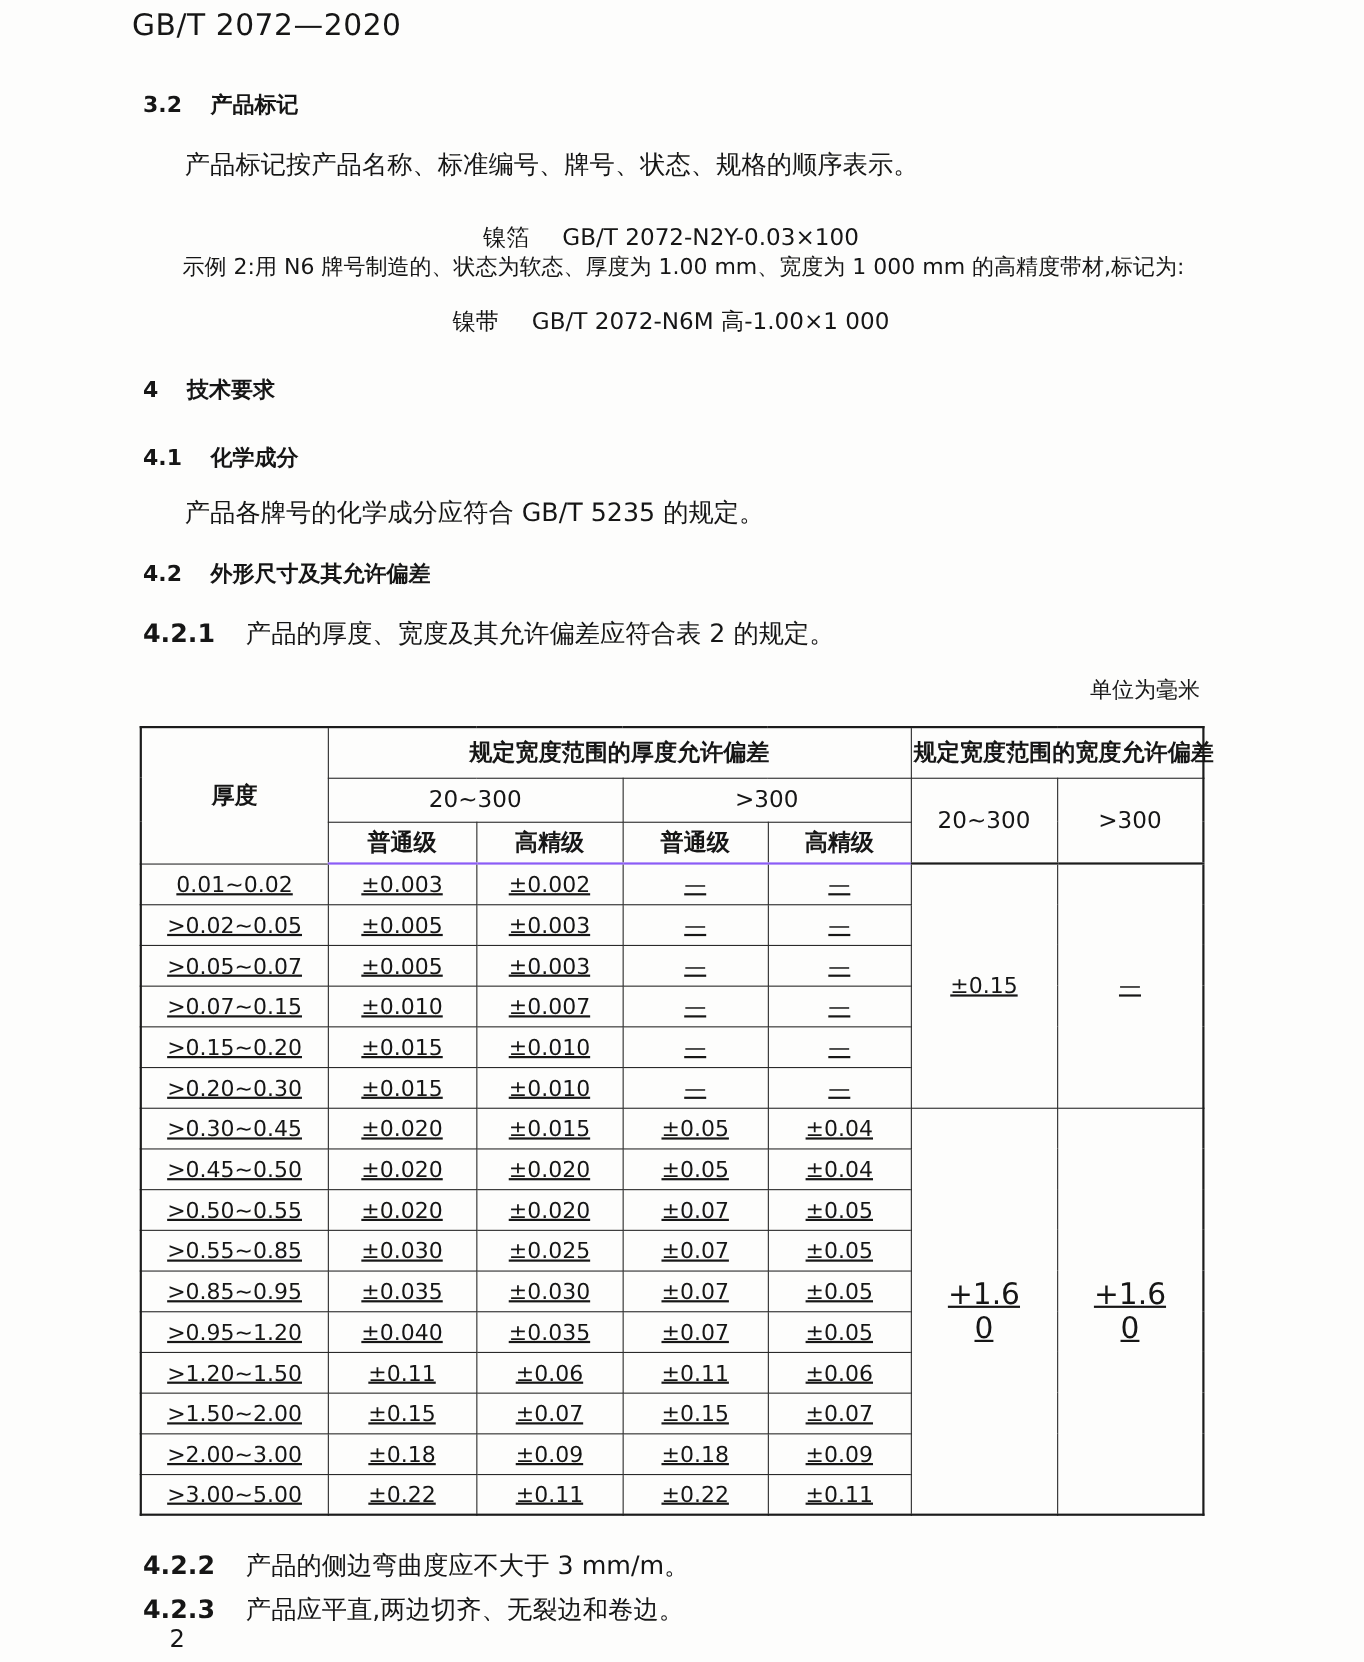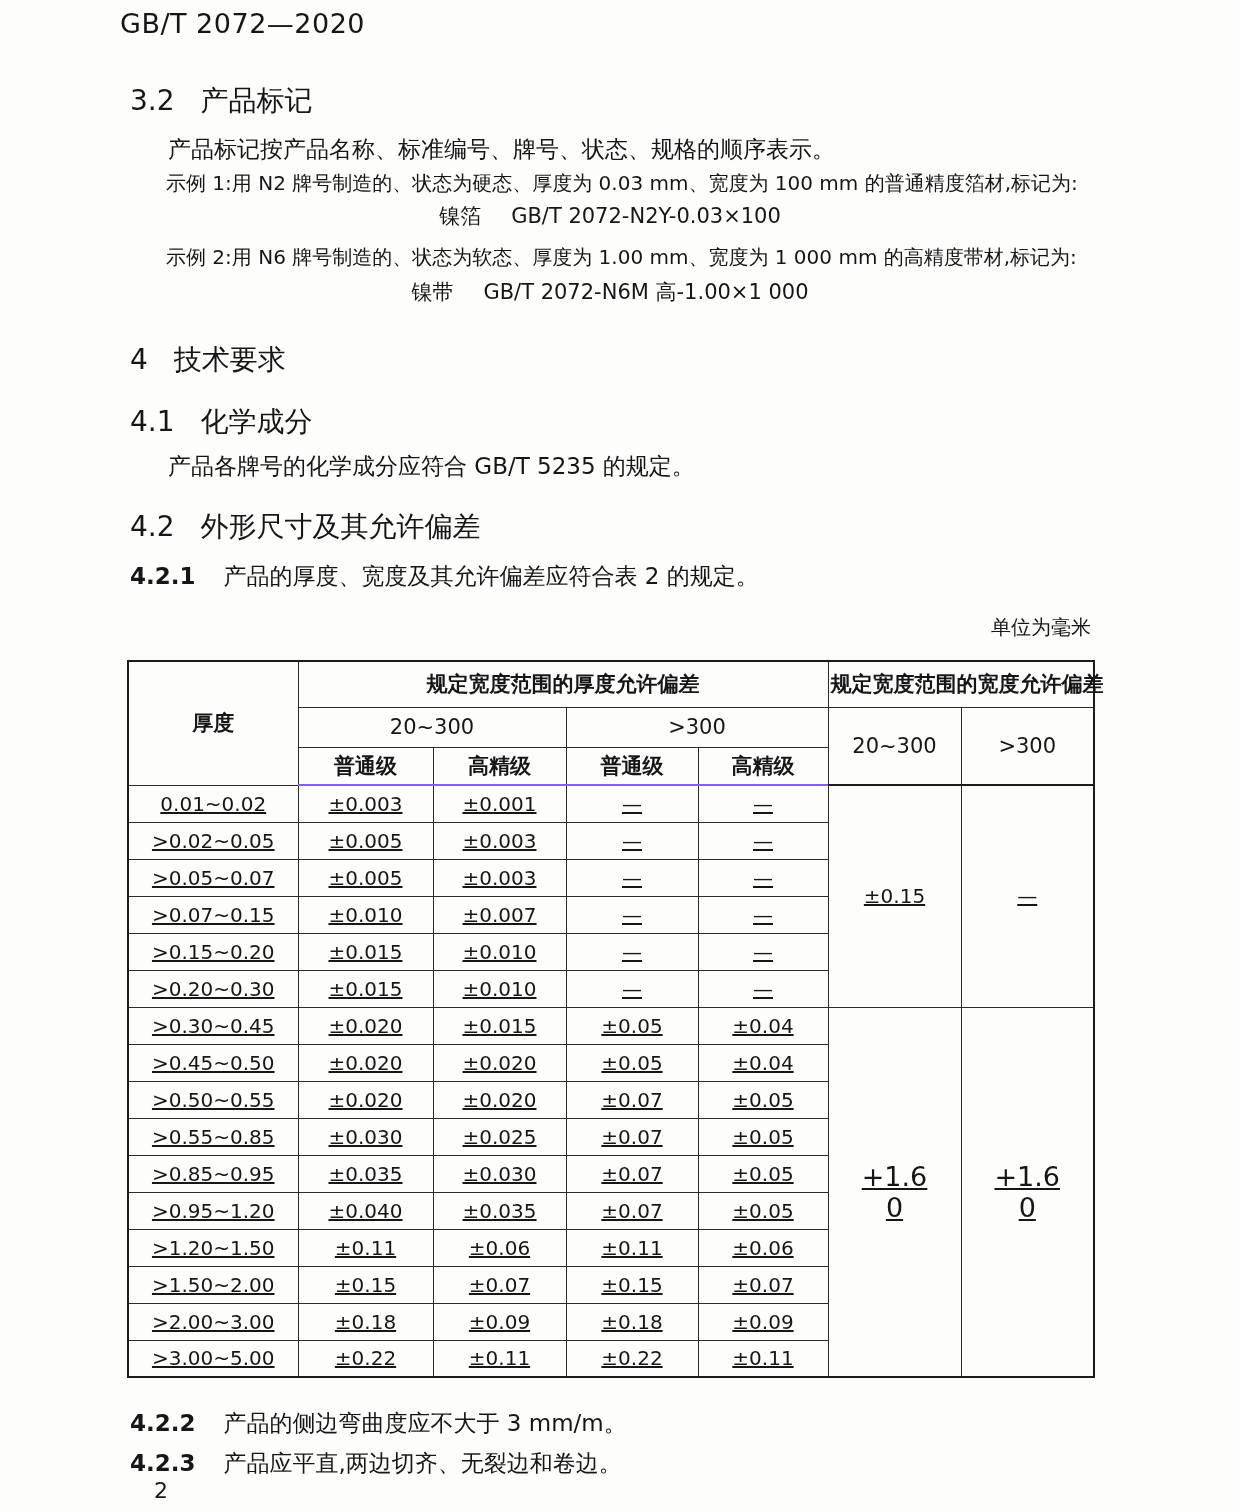--- a/index.html
+++ b/index.html
@@ -5,21 +5,21 @@
   html,body{margin:0;padding:0;}
   body{
     width:1240px;height:1511px;
     background:#fdfdfc;color:#161616;
     font-family:"DejaVu Sans","Liberation Sans",sans-serif;
     -webkit-font-smoothing:antialiased;
   }
   .page{position:relative;width:1240px;height:1511px;overflow:hidden;}
   .abs{position:absolute;}
   .doc-header{left:120px;top:8px;font-size:27px;font-weight:400;letter-spacing:.5px;}
-  .heading{font-size:28px;font-weight:400;white-space:nowrap;}
+  .heading{font-size:20px;font-weight:700;white-space:nowrap;}
   .heading .hnum{margin-right:26px;}
   .bodytext{font-size:23px;white-space:nowrap;}
   .clause .cnum{font-weight:700;margin-right:28px;}
   .example{font-size:20px;white-space:nowrap;}
   .markline{left:127px;width:966px;text-align:center;font-size:21px;white-space:nowrap;}
   .markline .mname{margin-right:30px;}
   .caption-row{left:127px;top:612px;width:966px;height:34px;}
   .table-caption{position:absolute;left:0;width:100%;text-align:center;font-size:22px;font-weight:700;white-space:nowrap;}
   .table-caption .capnum{margin-right:20px;}
   .unit-note{position:absolute;right:2px;top:2px;font-size:20px;font-weight:400;white-space:nowrap;}
@@ -51,27 +51,26 @@
 <div class="page">
 
   <div class="abs doc-header">GB/T 2072—2020</div>
 
   <div class="abs heading" style="left:130px;top:82px;">
     <span class="hnum">3.2</span><span>产品标记</span>
   </div>
 
   <div class="abs bodytext" style="left:168px;top:134px;text-align:center;">产品标记按产品名称、标准编号、牌号、状态、规格的顺序表示。</div>
 
-  <div class="abs example" style="left:166px;top:170px;">示例 1:用 N2 牌号制造的、状态为硬态、厚度为 0.03 mm、宽度为 100 mm 的普通精度箔材,标记为:</div>
 
   <div class="abs markline" style="top:202px;">
     <span class="mname">镍箔</span><span>GB/T 2072-N2Y-0.03×100</span>
   </div>
 
-  <div class="abs example" style="left:166px;top:244px;">示例 2:用 N6 牌号制造的、状态为软态、厚度为 1.00 mm、宽度为 1 000 mm 的高精度带材,标记为:</div>
+  <div class="abs example" style="left:166px;top:229px;">示例 2:用 N6 牌号制造的、状态为软态、厚度为 1.00 mm、宽度为 1 000 mm 的高精度带材,标记为:</div>
 
   <div class="abs markline" style="top:278px;">
     <span class="mname">镍带</span><span>GB/T 2072-N6M 高-1.00×1 000</span>
   </div>
 
   <div class="abs heading" style="left:130px;top:341px;">
     <span class="hnum">4</span><span>技术要求</span>
   </div>
 
   <div class="abs heading" style="left:130px;top:403px;">
@@ -118,21 +117,21 @@
         <th class="bold">普通级</th>
         <th class="bold">高精级</th>
         <th class="bold">普通级</th>
         <th class="bold">高精级</th>
       </tr>
     </thead>
     <tbody>
         <tr>
           <td>0.01~0.02</td>
           <td>±0.003</td>
-          <td>±0.001</td>
+          <td>±0.002</td>
           <td>—</td>
           <td>—</td>
           <td rowspan="6">±0.15</td>
           <td rowspan="6">—</td>
         </tr>
         <tr>
           <td>&gt;0.02~0.05</td>
           <td>±0.005</td>
           <td>±0.003</td>
           <td>—</td>

